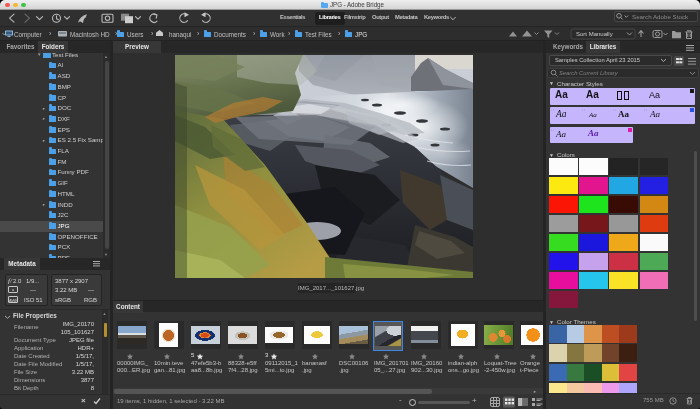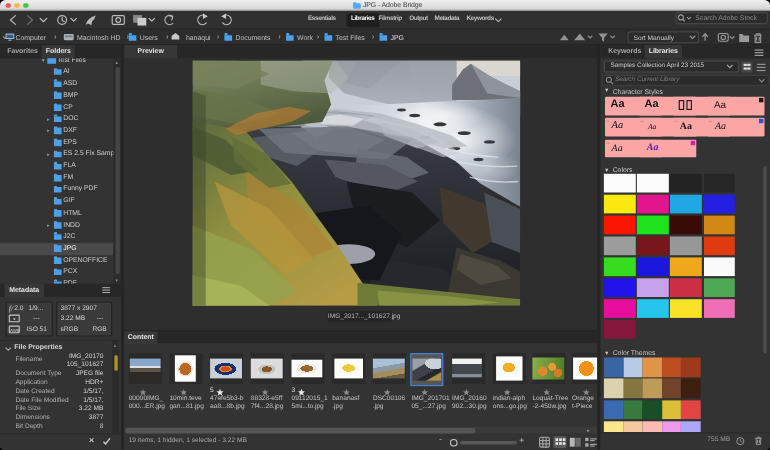--- a/index.html
+++ b/index.html
@@ -39,21 +39,21 @@
 
 #cpanel{left:113px;top:41px;width:430px;height:368px;background:#333}
 #cdiv{left:543px;top:41px;width:3px;height:368px;background:#242424}
 #preview{left:0;top:12px;width:430px;height:247px;background:#2e2e2e}
 #contentarea{left:0;top:271px;width:430px;height:76px;background:#333}
 .thumb{position:absolute}
 .cap{position:absolute;font-size:6px;color:#c6c6c6;line-height:7.4px;white-space:pre}
 
 #rpanel{left:546px;top:41px;width:154px;height:368px;background:#333}
 .shead{position:absolute;font-size:6.2px;color:#c8c8c8}
-.card{position:absolute;width:52px;height:16.5px;background:#fca5a5;border-radius:1px}
+.card{position:absolute;width:52px;height:16.5px;background:#c4b5fd;border-radius:1px}
 .csq{position:absolute;right:1px;top:1px;width:4px;height:4px}
 .sw{position:absolute;width:28.5px;height:17px}
 .tsw{position:absolute;width:17.5px;height:17.5px}
 svg{position:absolute;overflow:visible}
 </style></head>
 <body>
 <div id="win">
   <div class="a" id="titlebar"></div>
   <div class="a light" style="left:5px;background:#f45952"></div>
   <div class="a light" style="left:13.1px;background:#f7b733"></div>

